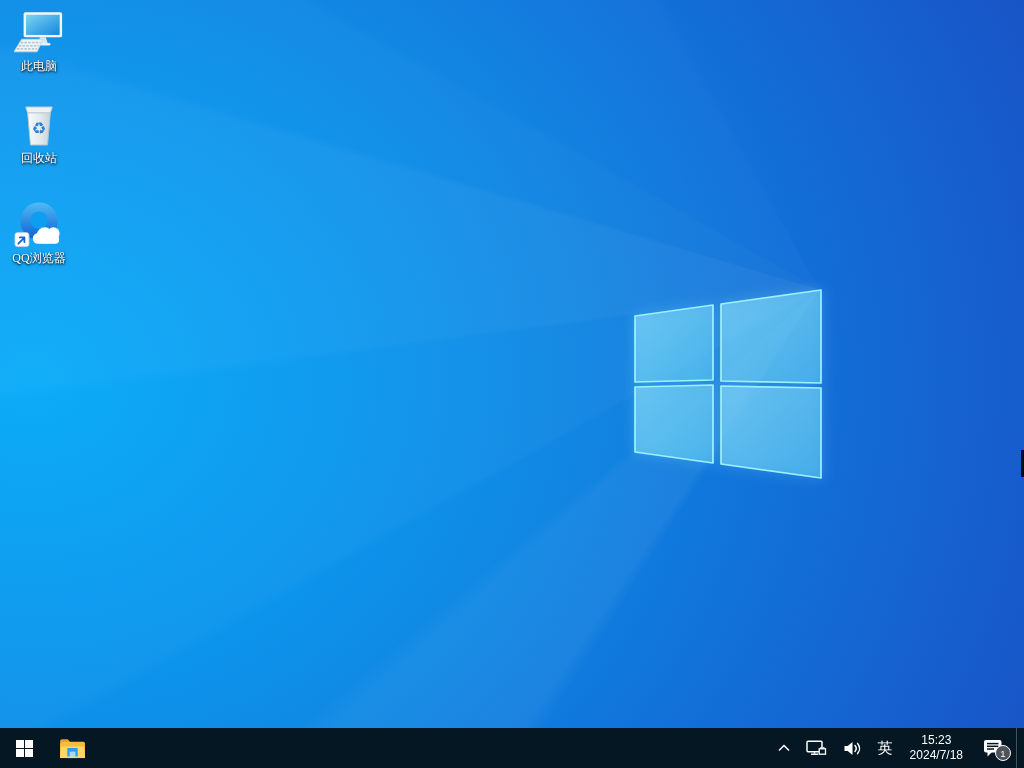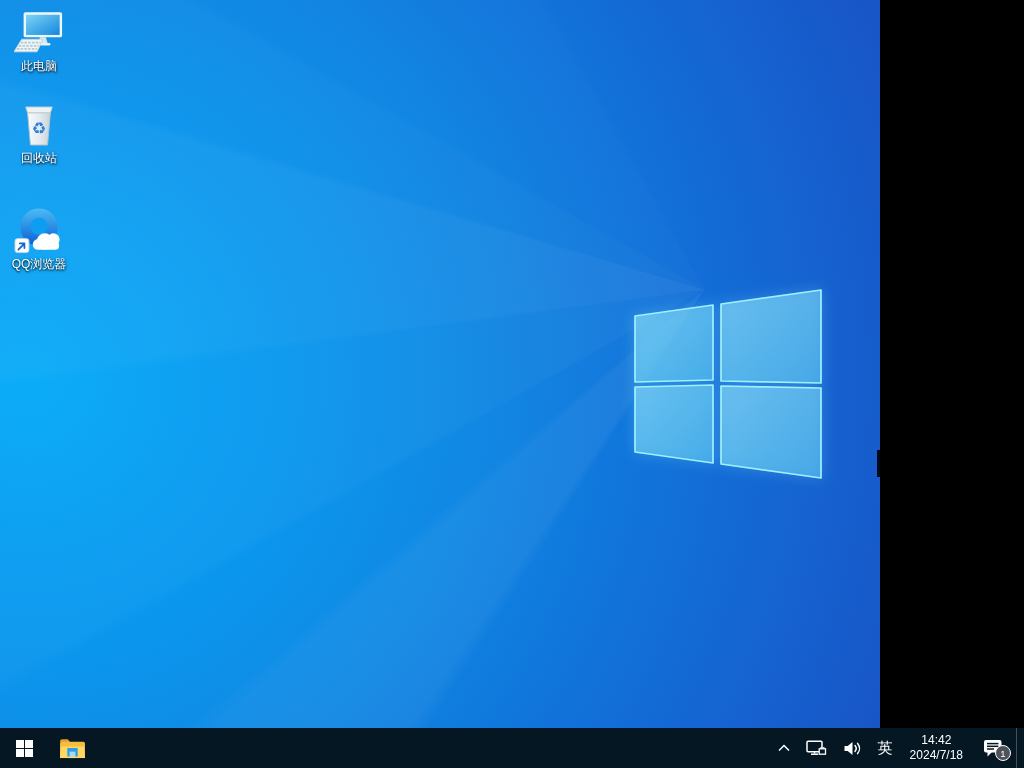--- a/index.html
+++ b/index.html
@@ -3,21 +3,21 @@
 <meta charset="utf-8">
 <style>
   * { margin:0; padding:0; box-sizing:border-box; }
   html,body { width:1024px; height:768px; overflow:hidden; }
   body { font-family:"Liberation Sans","DejaVu Sans",sans-serif; position:relative; background:#000; }
 
   .screen { position:absolute; inset:0; }
 
   
   .desktop {
-    position:absolute; left:0; top:0; width:880px; height:728px;
+    position:absolute; left:0; top:0; width:1024px; height:728px;
     background:
       conic-gradient(from 0deg at 80% 39.8%,
         rgba(255,255,255,0) 0deg 212deg,
         rgba(255,255,255,0.055) 214deg 228deg,
         rgba(255,255,255,0.015) 230deg 240deg,
         rgba(255,255,255,0.045) 241deg 262deg,
         rgba(255,255,255,0.07) 263deg 286deg,
         rgba(255,255,255,0.035) 287deg 299deg,
         rgba(255,255,255,0.015) 300deg 330deg,
         rgba(255,255,255,0) 332deg 360deg),
@@ -38,21 +38,21 @@
     cursor:default;
   }
   .dicon .glyph { flex:0 0 auto; }
   .dicon .lbl {
     margin-top:3px; color:#fff; font-size:12px; line-height:14px;
     text-align:center; white-space:nowrap;
     text-shadow: 0 1px 2px rgba(0,0,0,0.85), 1px 1px 3px rgba(0,0,0,0.55);
   }
   #icon-this-pc   { top:11px; }
   #icon-recycle   { top:104px; }
-  #icon-qq        { top:206px; }
+  #icon-qq        { top:200px;font-family:Liberation Serif, serif; }
 
   .edge-artifact {
     position:absolute; right:0; top:450px; width:3px; height:27px;
     background:#000; opacity:0.88;
   }
 
   
   .taskbar {
     position:absolute; left:0; bottom:0; width:1024px; height:40px;
     background:#041722; display:flex; align-items:stretch;
@@ -217,21 +217,21 @@
       <button class="tray-btn">
         <svg width="19" height="15" viewBox="0 0 19 15">
           <path d="M1.5 5 h3.2 L9.5 1 v13 L4.7 10 H1.5 z" fill="#ffffff"></path>
           <path d="M12 4.6 a4.4 4.4 0 0 1 0 5.8 M14.6 2.4 a8 8 0 0 1 0 10.2" fill="none" stroke="#ffffff" stroke-width="1.5" stroke-linecap="round"></path>
         </svg>
       </button>
 
       <button class="tray-btn ime">英</button>
 
       <button class="tray-btn clock">
-        <span>14:42</span>
+        <span>15:23</span>
         <span>2024/7/18</span>
       </button>
 
       <button class="tray-btn action-wrap">
         <svg width="21" height="18" viewBox="0 0 21 18">
           <rect x="1" y="1" width="17.5" height="12.5" rx="2" fill="#ffffff"></rect>
           <polygon points="4.5,13 9,13 4.5,17.5" fill="#ffffff"></polygon>
           <g stroke="#041722" stroke-width="1.5">
             <line x1="4" y1="4.6" x2="15.5" y2="4.6"></line>
             <line x1="4" y1="7.3" x2="15.5" y2="7.3"></line>

